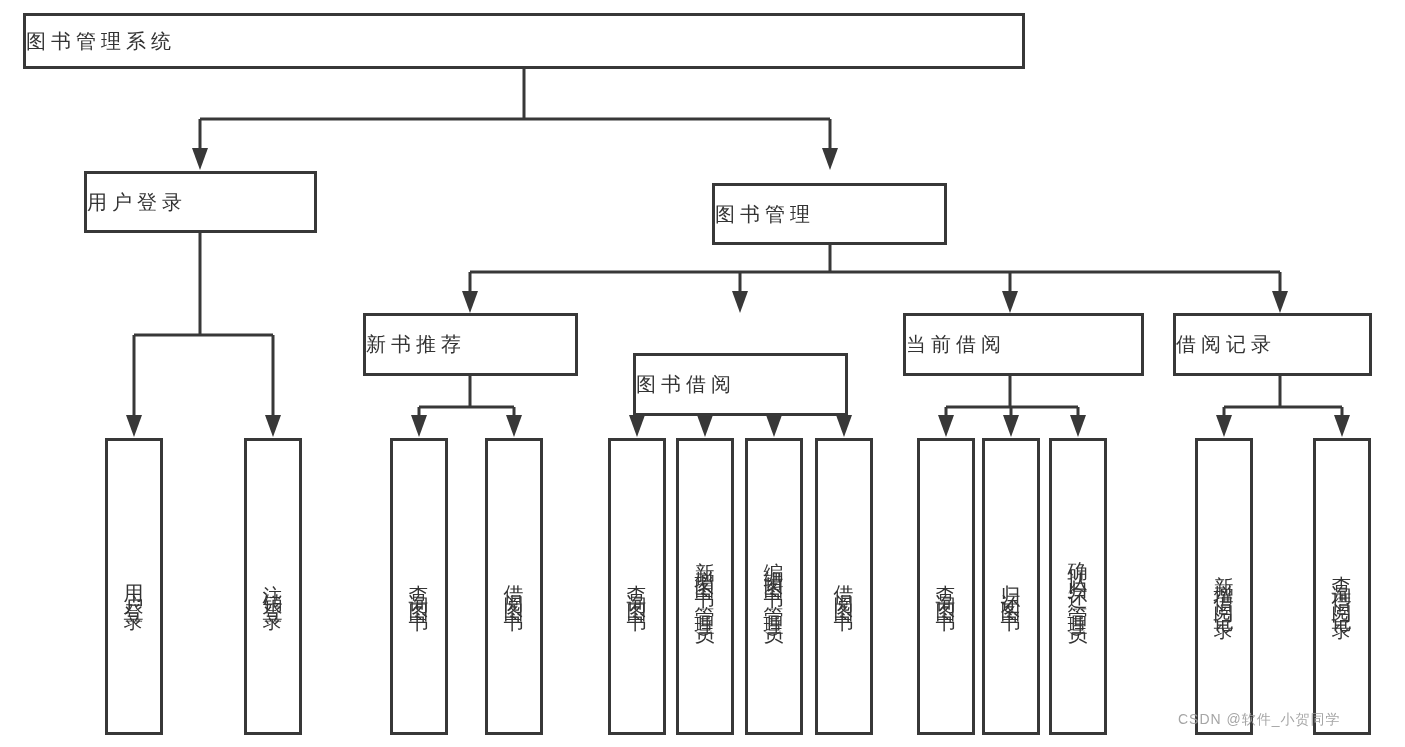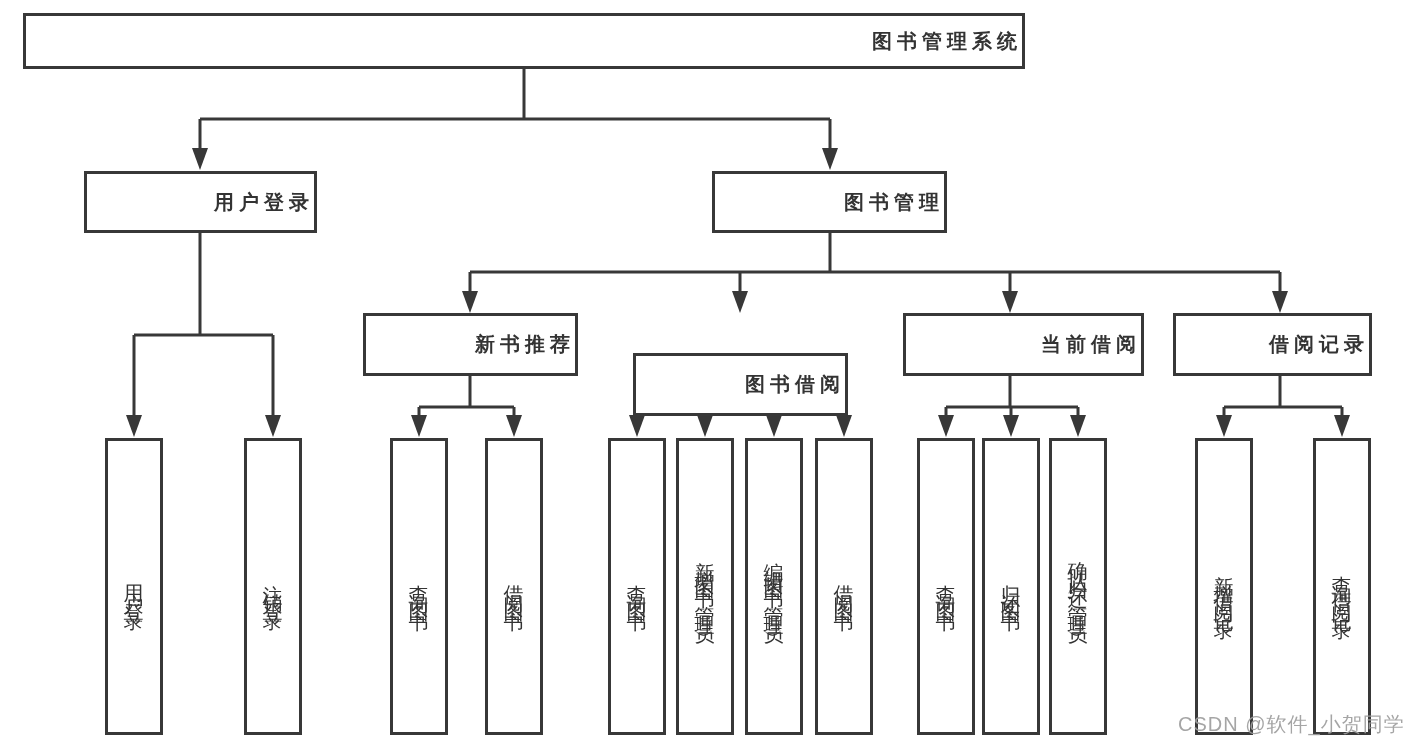--- a/index.html
+++ b/index.html
@@ -35,40 +35,39 @@
   .box {
     position: absolute;
     box-sizing: border-box;
     border: 3px solid var(--line);
     background: #ffffff;
     color: var(--text);
     font-size: 20px;
     z-index: 2;
   }
   .hbox {
-    text-align: right;
+    text-align: left;
     letter-spacing: 5px;
     white-space: nowrap;
-    font-weight: bold;
   }
   .vbox {
     writing-mode: vertical-rl;
     text-orientation: mixed;
     text-align: center;
     letter-spacing: 9px;
     line-height: 52px;
     top: 438px;
     height: 297px;
     width: 58px;
   }
   .watermark {
     position: absolute;
     left: 1178px;
     top: 711px;
-    font-size: 20px;
+    font-size: 14px;
     color: var(--watermark);
     opacity: 0.92;
     letter-spacing: 1px;
     white-space: nowrap;
     z-index: 5;
   }
 </style>
 </head>
 <body>
 
@@ -103,21 +102,21 @@
       <polygon points="1003,415 1019,415 1011,437"></polygon>
       <polygon points="1070,415 1086,415 1078,437"></polygon>
       <polygon points="1216,415 1232,415 1224,437"></polygon>
       <polygon points="1334,415 1350,415 1342,437"></polygon>
     </g>
   </svg>
 
   <div class="box hbox" style="left:23px; top:13px; width:1002px; height:56px; line-height:50px;">图书管理系统</div>
 
   <div class="box hbox" style="left:84px; top:171px; width:233px; height:62px; line-height:56px;">用户登录</div>
-  <div class="box hbox" style="left:712px; top:171px; width:235px; height:62px; line-height:56px;">图书管理</div>
+  <div class="box hbox" style="left:712px; top:183px; width:235px; height:62px; line-height:56px;">图书管理</div>
 
   <div class="box hbox" style="left:363px; top:313px; width:215px; height:63px; line-height:57px;">新书推荐</div>
   <div class="box hbox" style="left:633px; top:313px; width:215px; height:63px; line-height:57px;margin-top:40px;">图书借阅</div>
   <div class="box hbox" style="left:903px; top:313px; width:241px; height:63px; line-height:57px;">当前借阅</div>
   <div class="box hbox" style="left:1173px; top:313px; width:199px; height:63px; line-height:57px;">借阅记录</div>
 
   <div class="box vbox" style="left:105px;">用户登录</div>
   <div class="box vbox" style="left:244px;">注销登录</div>
 
   <div class="box vbox" style="left:390px;">查询图书</div>

